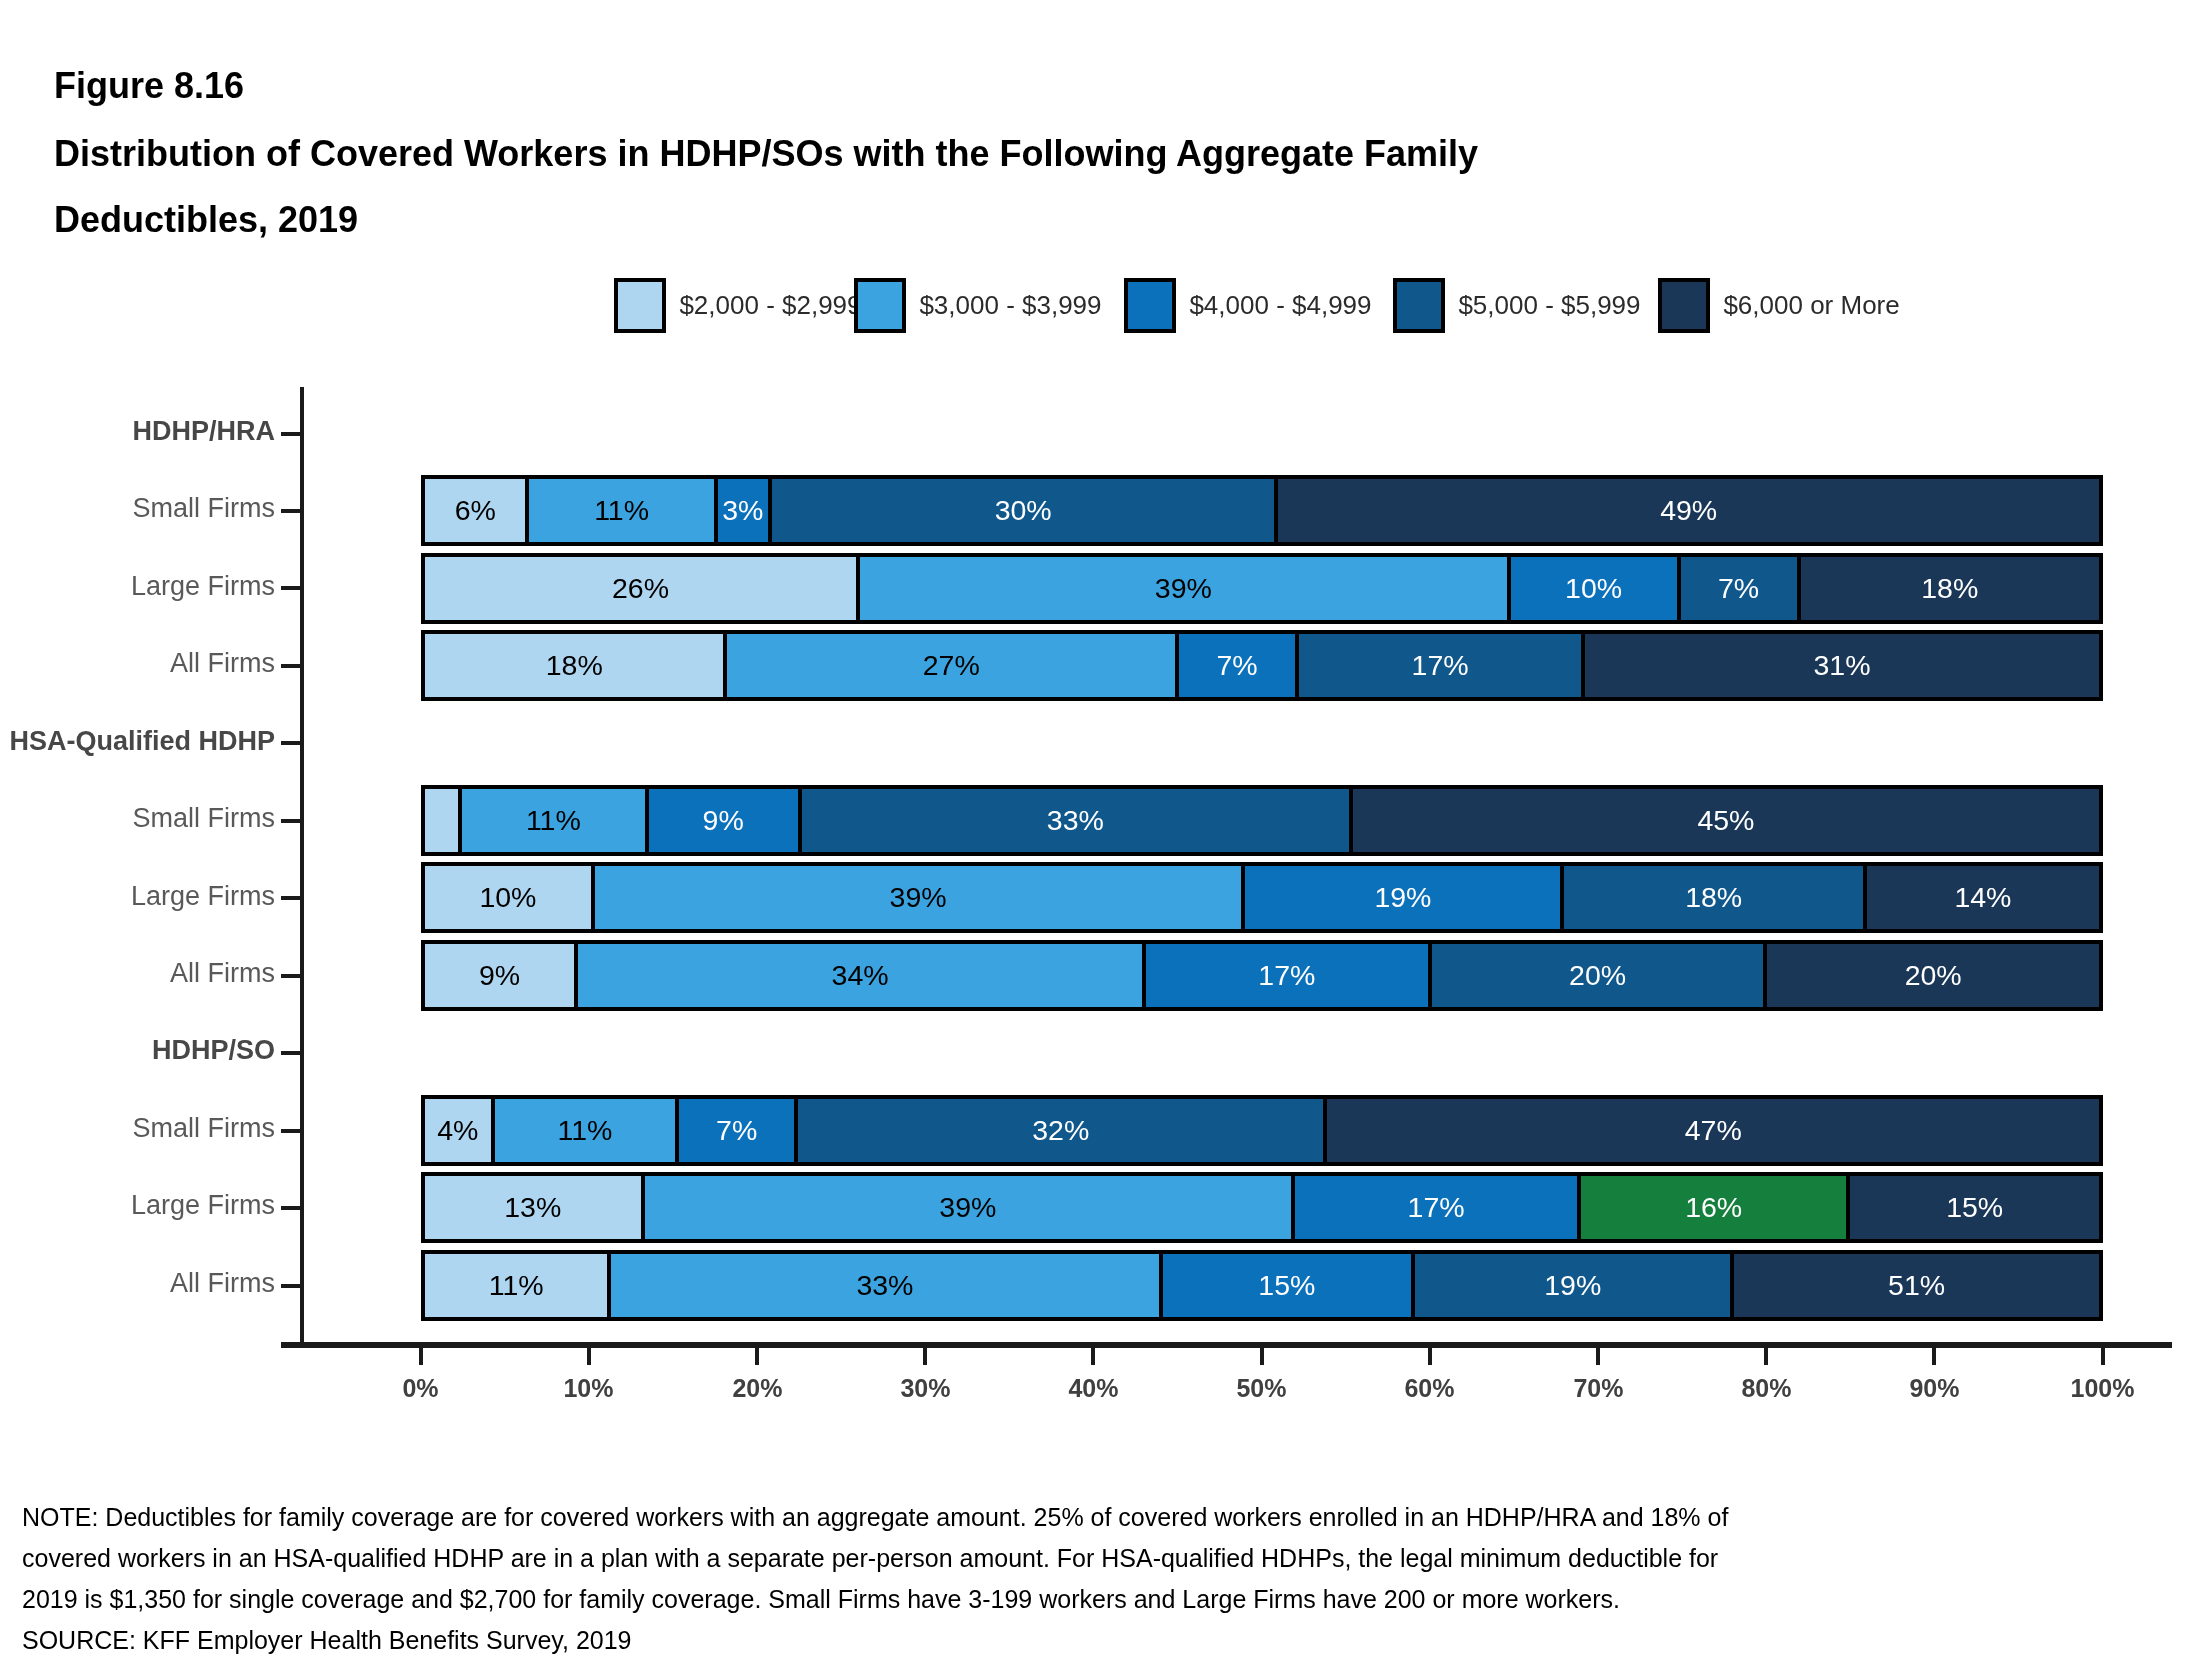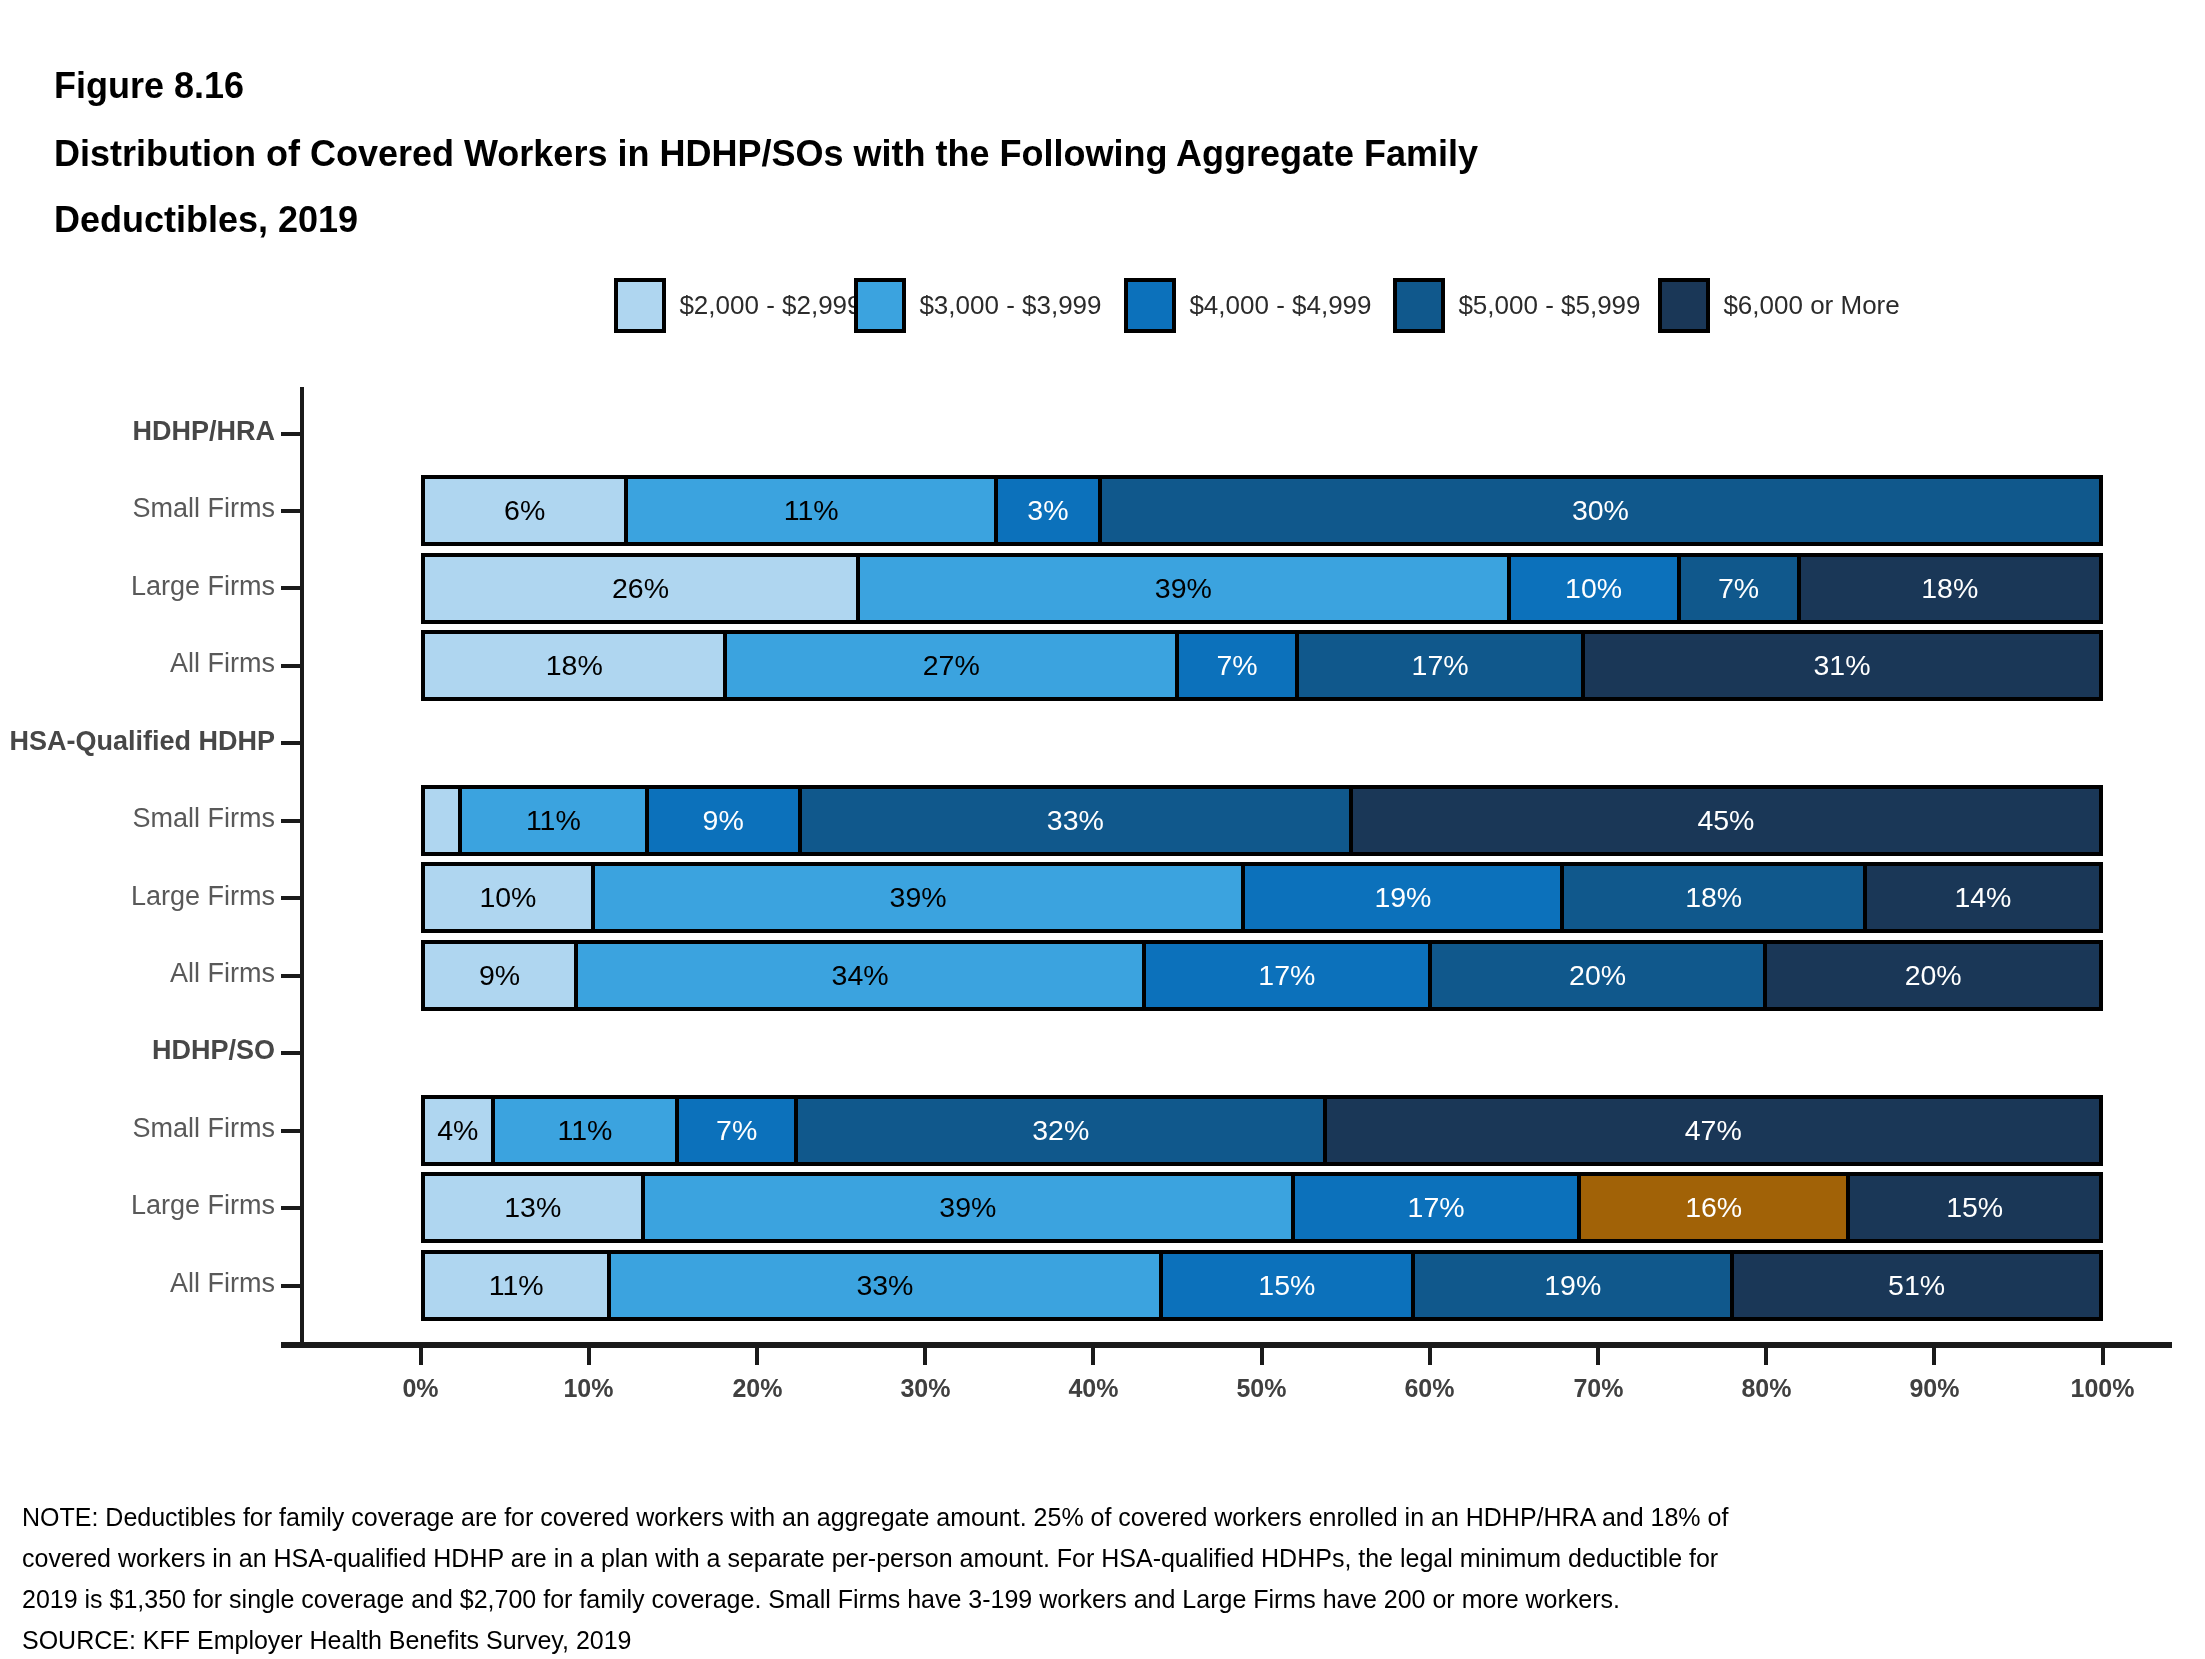--- a/index.html
+++ b/index.html
@@ -70,20 +70,23 @@
           </div>
           <div class="seg" style="flex: 11 1 0px; background: rgb(59, 163, 223);">
             <span class="seg-label" style="color: rgb(0, 0, 0);">11%</span>
           </div>
           <div class="seg" style="flex: 3 1 0px; background: rgb(12, 113, 187);">
             <span class="seg-label" style="color: rgb(255, 255, 255);">3%</span>
           </div>
           <div class="seg" style="flex: 30 1 0px; background: rgb(16, 88, 140);">
             <span class="seg-label" style="color: rgb(255, 255, 255);">30%</span>
           </div>
+          <div class="seg" style="flex: 49 1 0px; background: rgb(26, 55, 87);">
+            <span class="seg-label" style="color: rgb(255, 255, 255);">49%</span>
+          </div>
         </div>
         <div class="row-tick" style="top: 586px;"></div>
         <div class="row-label" style="top: 571px;">Large Firms</div>
         <div class="bar" style="top: 553px;">
           <div class="seg" style="flex: 26 1 0px; background: rgb(175, 214, 240);">
             <span class="seg-label" style="color: rgb(0, 0, 0);">26%</span>
           </div>
           <div class="seg" style="flex: 39 1 0px; background: rgb(59, 163, 223);">
             <span class="seg-label" style="color: rgb(0, 0, 0);">39%</span>
           </div>
@@ -201,21 +204,21 @@
         <div class="bar" style="top: 1172px;">
           <div class="seg" style="flex: 13 1 0px; background: rgb(175, 214, 240);">
             <span class="seg-label" style="color: rgb(0, 0, 0);">13%</span>
           </div>
           <div class="seg" style="flex: 39 1 0px; background: rgb(59, 163, 223);">
             <span class="seg-label" style="color: rgb(0, 0, 0);">39%</span>
           </div>
           <div class="seg" style="flex: 17 1 0px; background: rgb(12, 113, 187);">
             <span class="seg-label" style="color: rgb(255, 255, 255);">17%</span>
           </div>
-          <div class="seg" style="flex: 16 1 0px; background: #a16207;">
+          <div class="seg" style="flex: 16 1 0px; background: #15803d;">
             <span class="seg-label" style="color: rgb(255, 255, 255);">16%</span>
           </div>
           <div class="seg" style="flex: 15 1 0px; background: rgb(26, 55, 87);">
             <span class="seg-label" style="color: rgb(255, 255, 255);">15%</span>
           </div>
         </div>
         <div class="row-tick" style="top: 1284px;"></div>
         <div class="row-label" style="top: 1268px;">All Firms</div>
         <div class="bar" style="top: 1250px;">
           <div class="seg" style="flex: 11 1 0px; background: rgb(175, 214, 240);">

